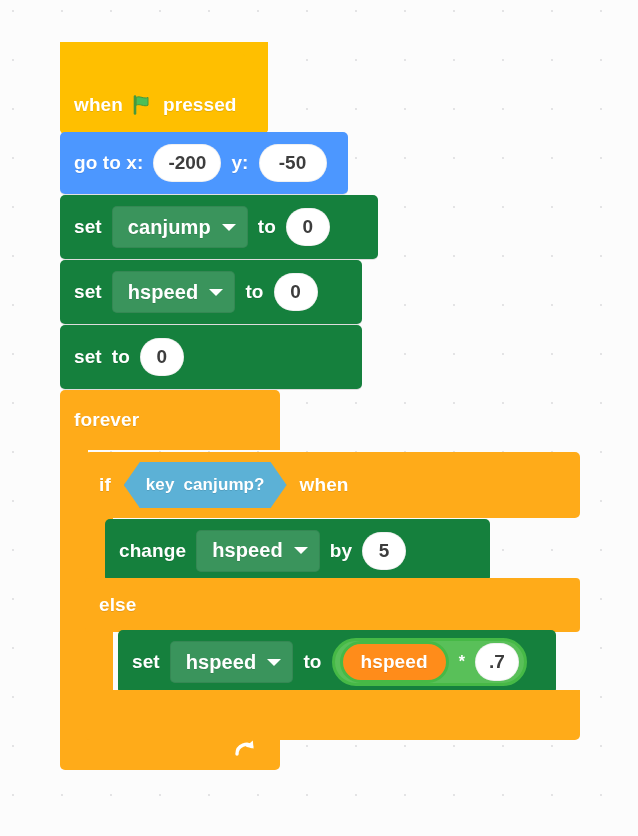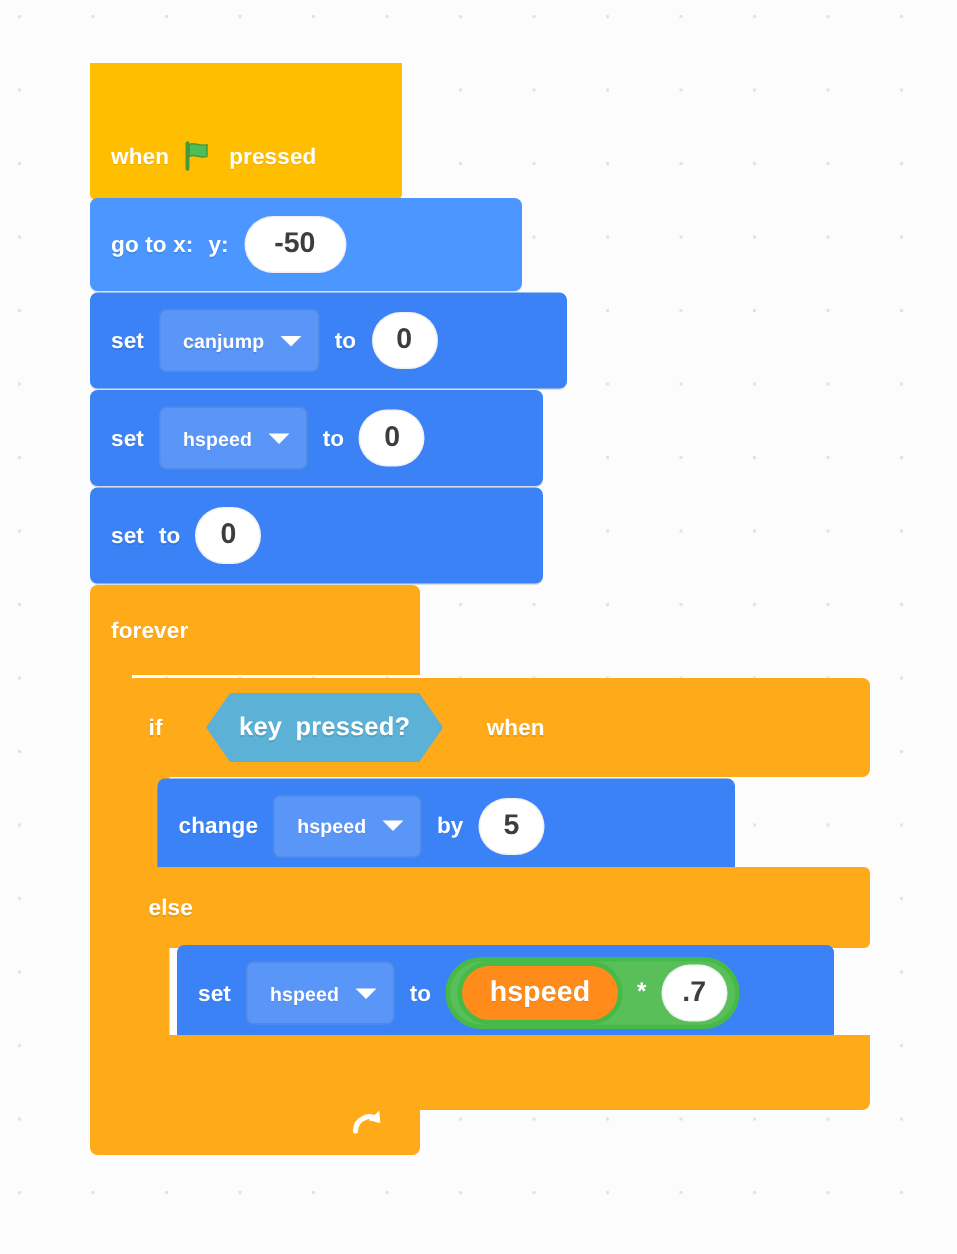--- a/index.html
+++ b/index.html
@@ -31,21 +31,21 @@
     width: 638px;
     height: 836px;
   }
   .blk {
     position: absolute;
     box-sizing: border-box;
   }
   
   .lbl {
     color: #ffffff;
-    font-size: 15px;
+    font-size: 19px;
     font-weight: bold;
     letter-spacing: 0.1px;
     white-space: nowrap;
     text-shadow: 0 1px 0 rgba(0,0,0,0.10);
   }
 
   
   .hat {
     left: 60px; top: 42px;
     width: 208px; height: 92px;
@@ -92,21 +92,21 @@
 
   
   .motion { background: #4c97ff; }
   .gotox {
     left: 60px; top: 132px;
     width: 288px; height: 62px;
     border-radius: 5px;
     box-shadow: 0 1px 0 rgba(0,0,0,0.10);
   }
   
-  .var { background: #3b82f6; }
+  .var { background: #15803d; }
   .setA { left: 60px; top: 195px; width: 318px; height: 64px; border-radius: 5px; }
   .setB { left: 60px; top: 260px; width: 302px; height: 64px; border-radius: 5px; }
   .setC { left: 60px; top: 325px; width: 302px; height: 64px; border-radius: 5px; }
   .changeH { left: 105px; top: 519px; width: 385px; height: 63px; border-radius: 5px; }
   .setInner { left: 118px; top: 630px; width: 438px; height: 64px; border-radius: 5px; }
   .varblk { box-shadow: 0 1px 0 rgba(0,0,0,0.12); }
 
   .row {
     position: absolute;
     left: 14px; top: 0;
@@ -139,21 +139,21 @@
     background: rgba(255,255,255,0.16);
     border-radius: 5px;
     height: 42px;
     display: flex;
     align-items: center;
     gap: 11px;
     padding: 0 12px 0 16px;
     box-sizing: border-box;
     box-shadow: inset 0 0 0 1px rgba(0,0,0,0.08);
   }
-  .dd .lbl { font-size: 13px; }
+  .dd .lbl { font-size: 20px; }
   .caret {
     width: 0; height: 0;
     border-left: 7px solid transparent;
     border-right: 7px solid transparent;
     border-top: 7px solid #ffffff;
     flex: none;
   }
 
   
   .ctl { background: #ffab19; }
@@ -252,20 +252,21 @@
         </svg>
       </span>
       <span class="lbl">pressed</span>
     </div>
     <div class="notch-down motion" style="background:#ffbf00;"></div>
   </div>
 
   <div class="blk gotox motion">
     <div class="row">
       <span class="lbl">go to x:</span>
+      <span class="oval wide">-200</span>
       <span class="lbl">y:</span>
       <span class="oval wide">-50</span>
     </div>
   </div>
 
   <div class="blk setA var varblk">
     <div class="row">
       <span class="lbl">set</span>
       <span class="dd">
         <span class="lbl">canjump</span>
@@ -305,25 +306,25 @@
   <div class="blk forever-bottom ctl">
     <span class="looparrow">
       <svg width="26" height="26" viewBox="0 0 26 26">
         <path d="M5 18 C5 9, 16 6, 19.5 10.5" fill="none" stroke="#ffffff" stroke-width="3.4" stroke-linecap="round"></path>
         <path d="M20.8 4.5 L21.6 12.6 L13.8 10.8 Z" fill="#ffffff"></path>
       </svg>
     </span>
   </div>
 
   <div class="blk ifhdr ctl">
-    <div class="row" style="gap:29px;">
+    <div class="row" style="gap:13px;">
       <span class="lbl">if</span>
       <span class="hexa">
         <span class="lbl" style="margin-left:14px;">key</span>
-        <span class="lbl" style="margin-right:14px;">pressed?</span>
+        <span class="lbl" style="margin-right:14px;">canjump?</span>
       </span>
       <span class="lbl">when</span>
     </div>
   </div>
   <div class="blk if-left ctl"></div>
 
   <div class="blk changeH var varblk">
     <div class="row">
       <span class="lbl">change</span>
       <span class="dd">

